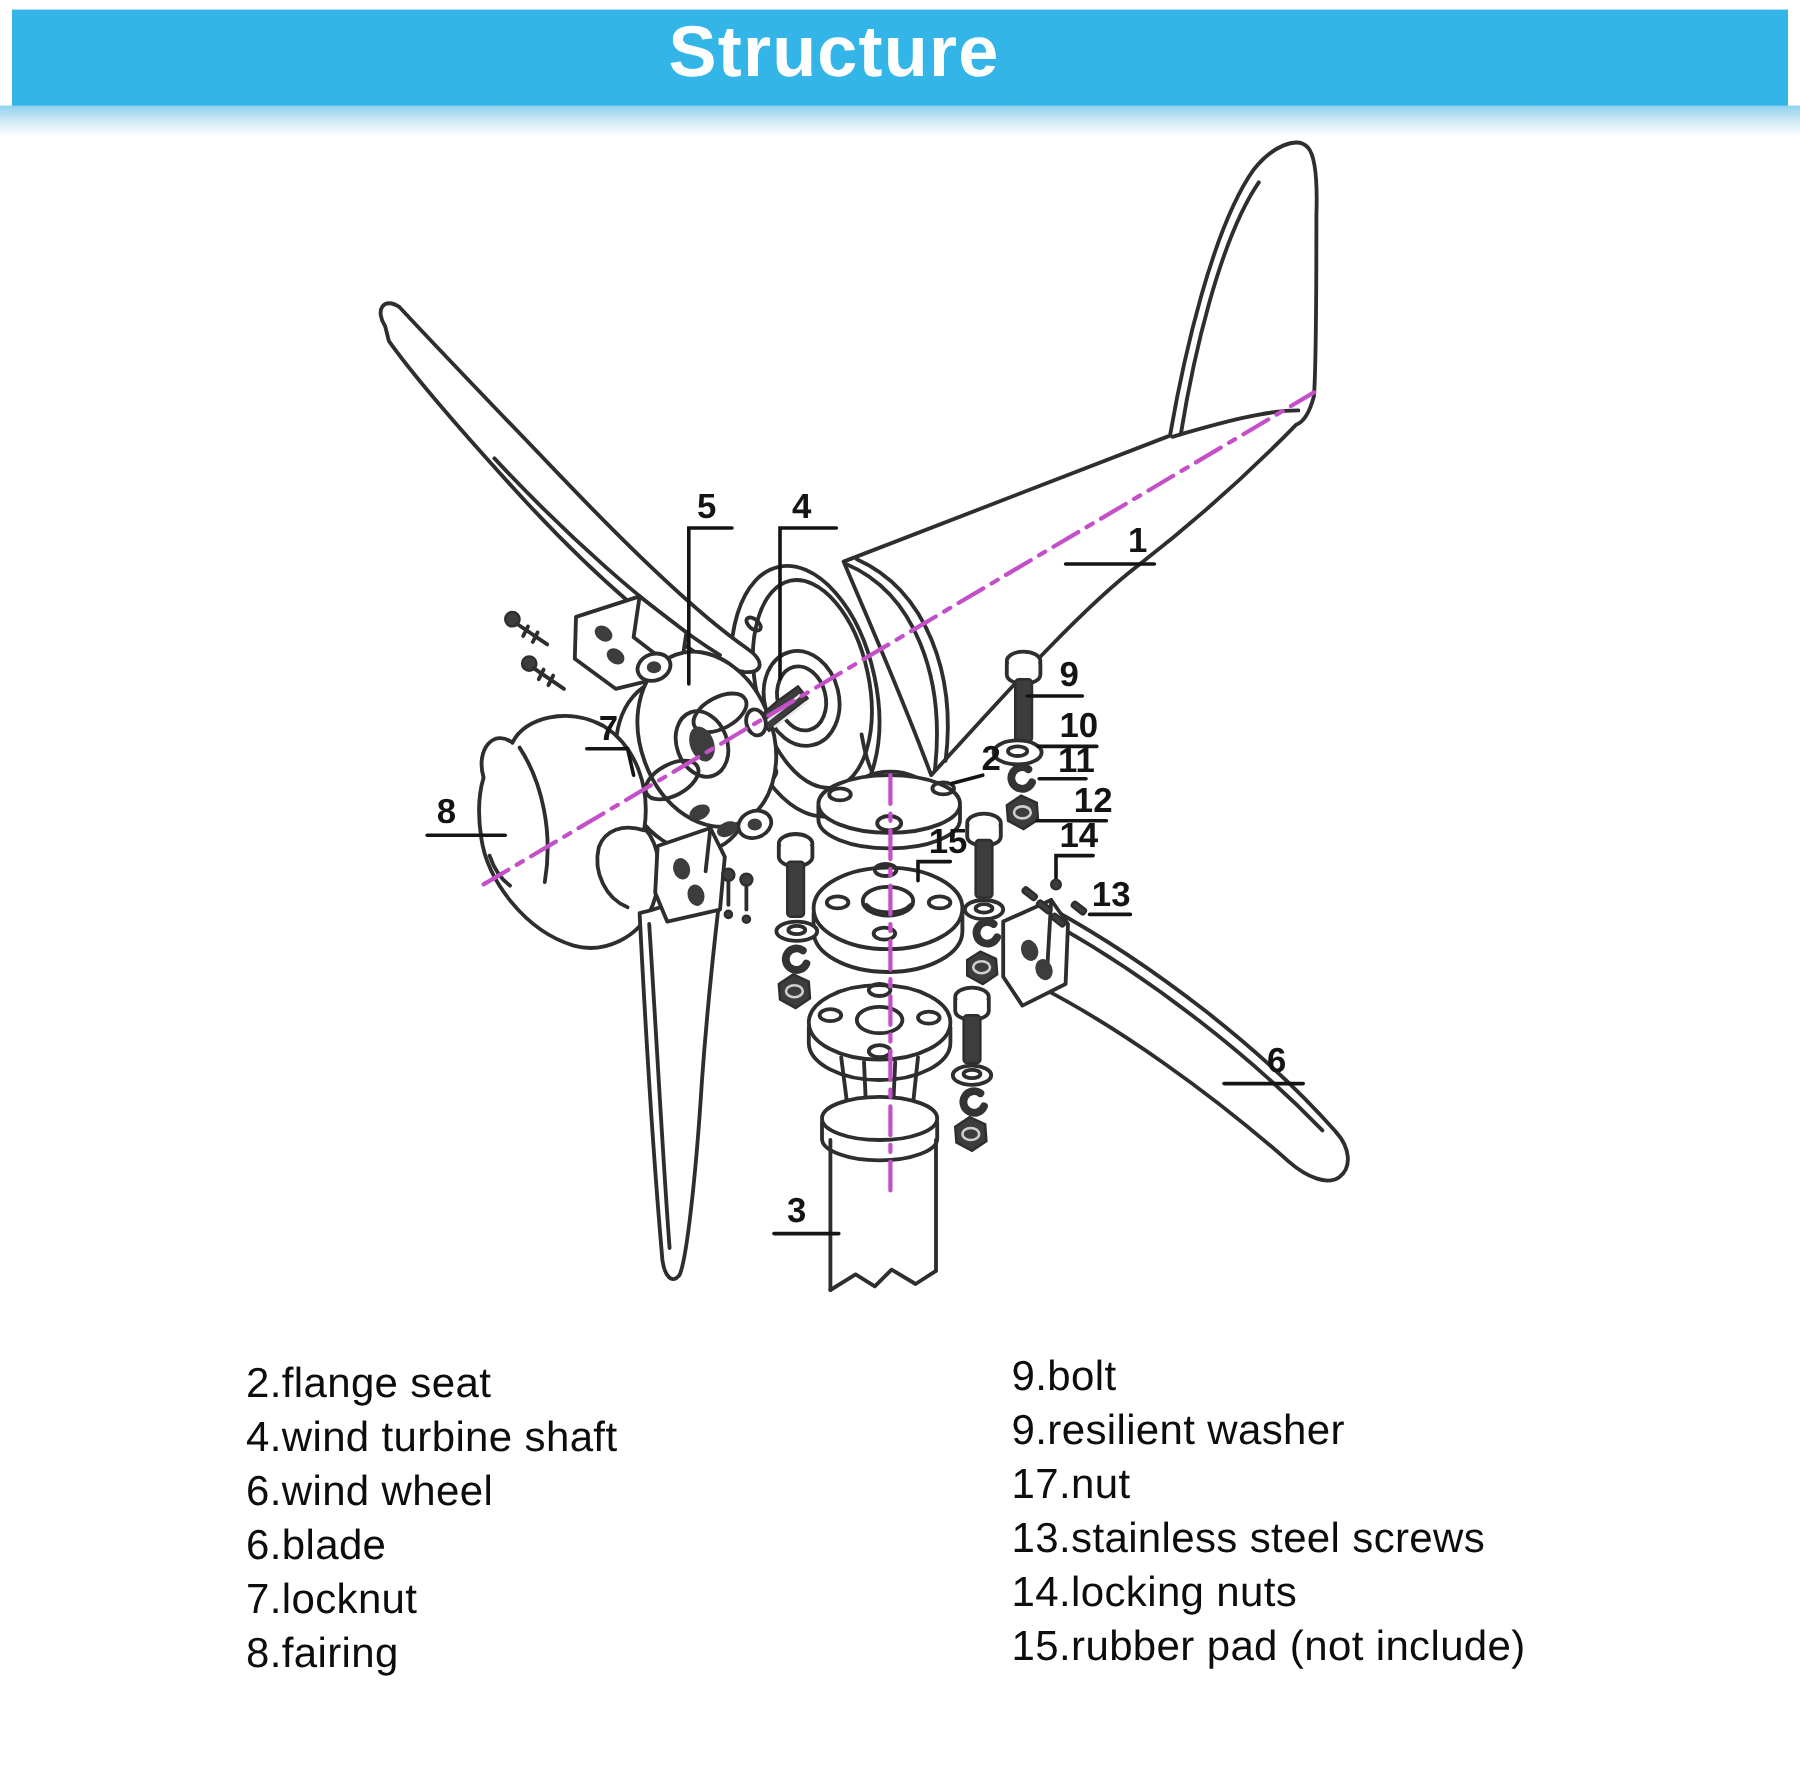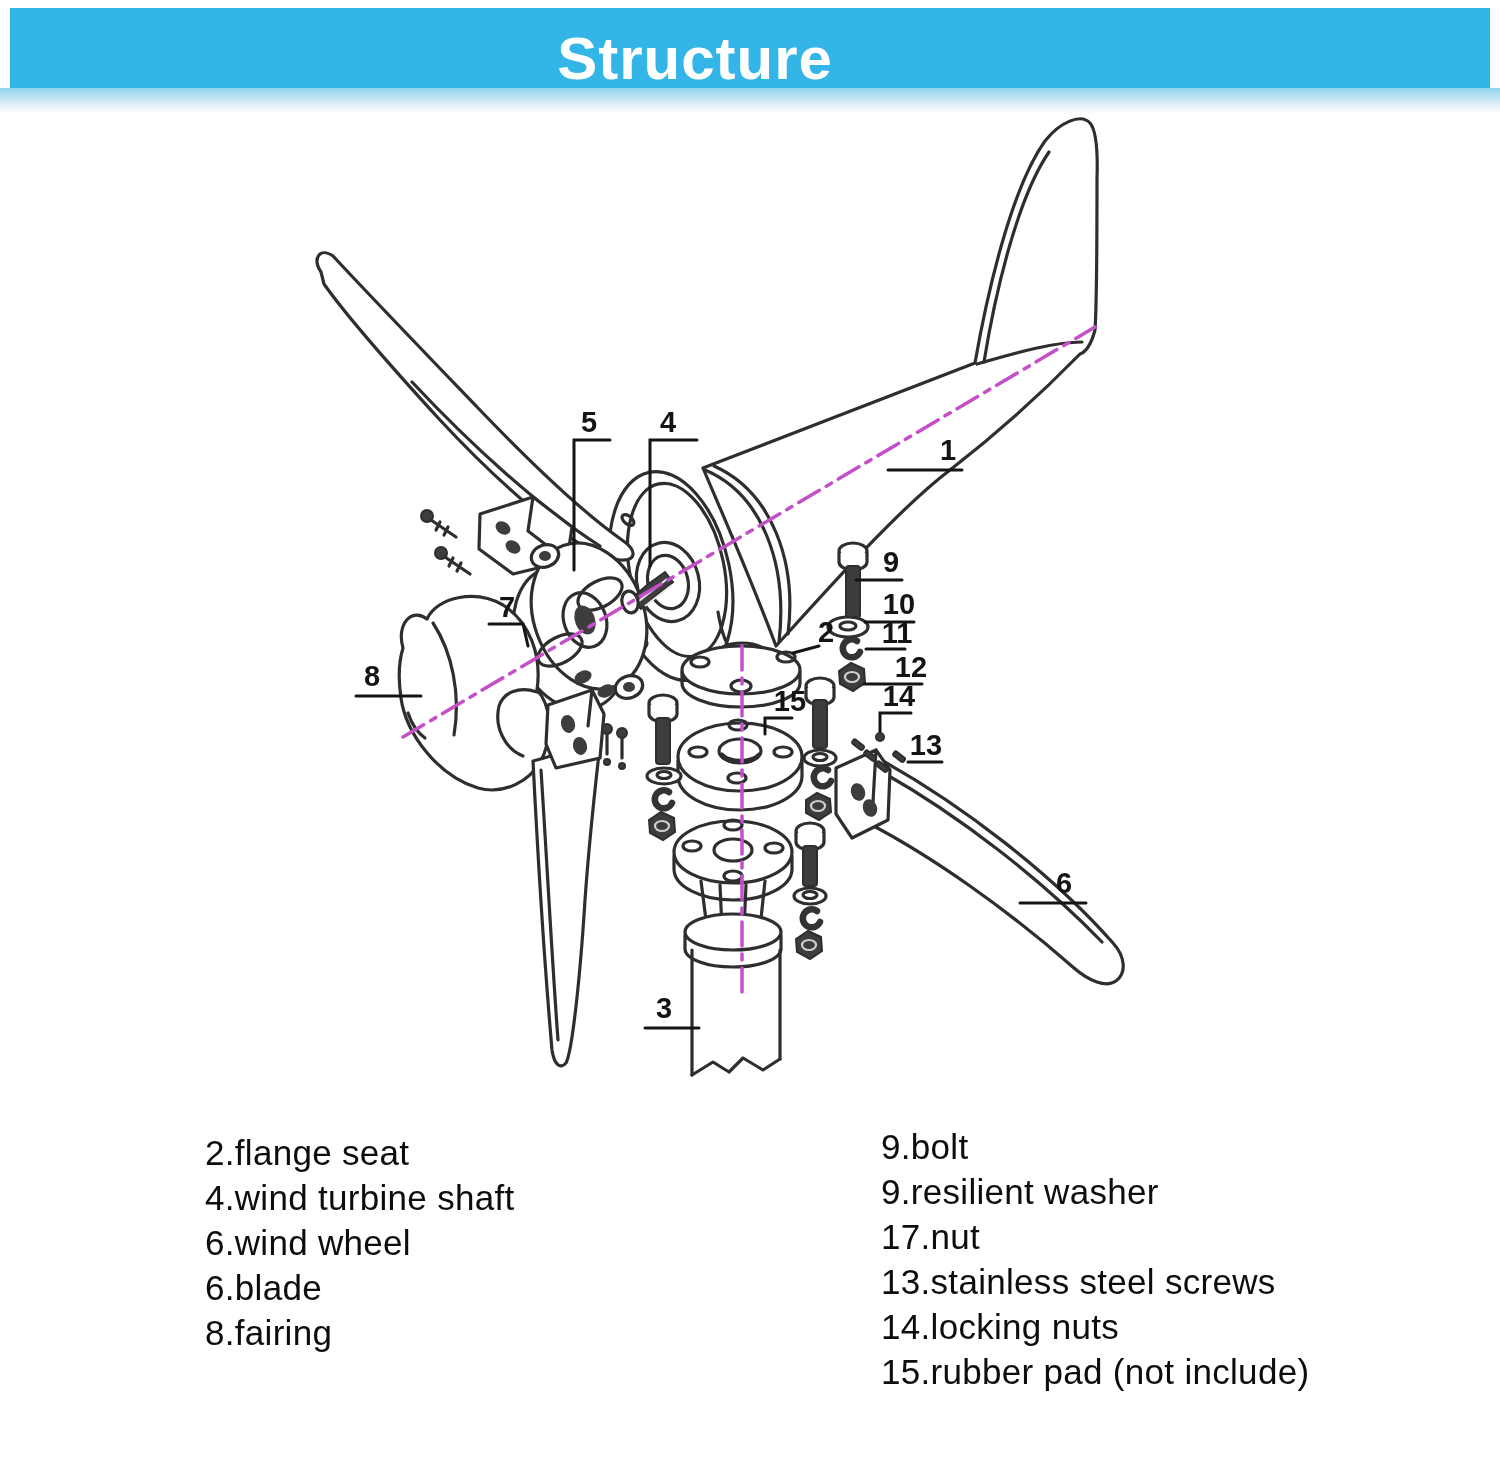--- a/index.html
+++ b/index.html
@@ -8,21 +8,21 @@
     --ink:#2e2e2e;
   }
   html,body{margin:0;padding:0;}
   body{
     width:1500px;height:1482px;position:relative;background:#ffffff;
     font-family:"Liberation Sans",sans-serif;overflow:hidden;
   }
   .header-bar{
     position:absolute;top:8px;left:10px;right:10px;height:100px;
     background:var(--accent);
-    display:flex;align-items:center;justify-content:center;
+    display:flex;justify-content:center;
   }
   .header-title{
     color:#ffffff;font-size:60px;font-weight:bold;letter-spacing:1px;
     transform:translateX(-55px);
   }
   .header-fade{
     position:absolute;top:88px;left:0;right:0;height:26px;
     background:linear-gradient(180deg,#8fd2ee 0%,#dceef7 60%,#ffffff 100%);
   }
   svg.diagram{position:absolute;top:0;left:0;width:1500px;height:1482px;}
@@ -33,21 +33,21 @@
   .ring{fill:none;stroke:#333333;stroke-width:6.5;stroke-linecap:round;}
   .shine{fill:none;stroke:#cfcfcf;stroke-width:2.2;}
   .cl{stroke:#141414;stroke-width:3;fill:none;stroke-linecap:round;}
   .ct{font-family:"Liberation Sans",sans-serif;font-size:29px;font-weight:bold;fill:#141414;}
   .center{stroke:var(--centerline);stroke-width:3.5;fill:none;stroke-dasharray:24 8 6 8;stroke-linecap:round;}
   .parts-col{
     position:absolute;color:#0d0d0d;font-size:35px;line-height:45px;
     white-space:nowrap;letter-spacing:0.3px;
   }
   .parts-col-left{left:205px;top:1130px;}
-  .parts-col-right{left:843px;top:1124px;margin-left:38px;}
+  .parts-col-right{left:843px;top:1124px;}
 </style>
 </head>
 <body>
 
 <div class="header-bar">
   <div class="header-title">Structure</div>
 </div>
 <div class="header-fade"></div>
 
 <svg class="diagram" viewBox="0 0 1500 1482" aria-hidden="true">
@@ -279,20 +279,21 @@
     <path class="center" d="M403,737 L1095,327"></path>
     <path class="center" d="M742,646 L742,993"></path>
   </g>
 </svg>
 
 <div class="parts-col parts-col-left">
     <div class="part-line">2.flange seat</div>
     <div class="part-line">4.wind turbine shaft</div>
     <div class="part-line">6.wind wheel</div>
     <div class="part-line">6.blade</div>
+    <div class="part-line">7.locknut</div>
     <div class="part-line">8.fairing</div>
   </div>
 <div class="parts-col parts-col-right">
     <div class="part-line">9.bolt</div>
     <div class="part-line">9.resilient washer</div>
     <div class="part-line">17.nut</div>
     <div class="part-line">13.stainless steel screws</div>
     <div class="part-line">14.locking nuts</div>
     <div class="part-line">15.rubber pad (not include)</div>
   </div>

